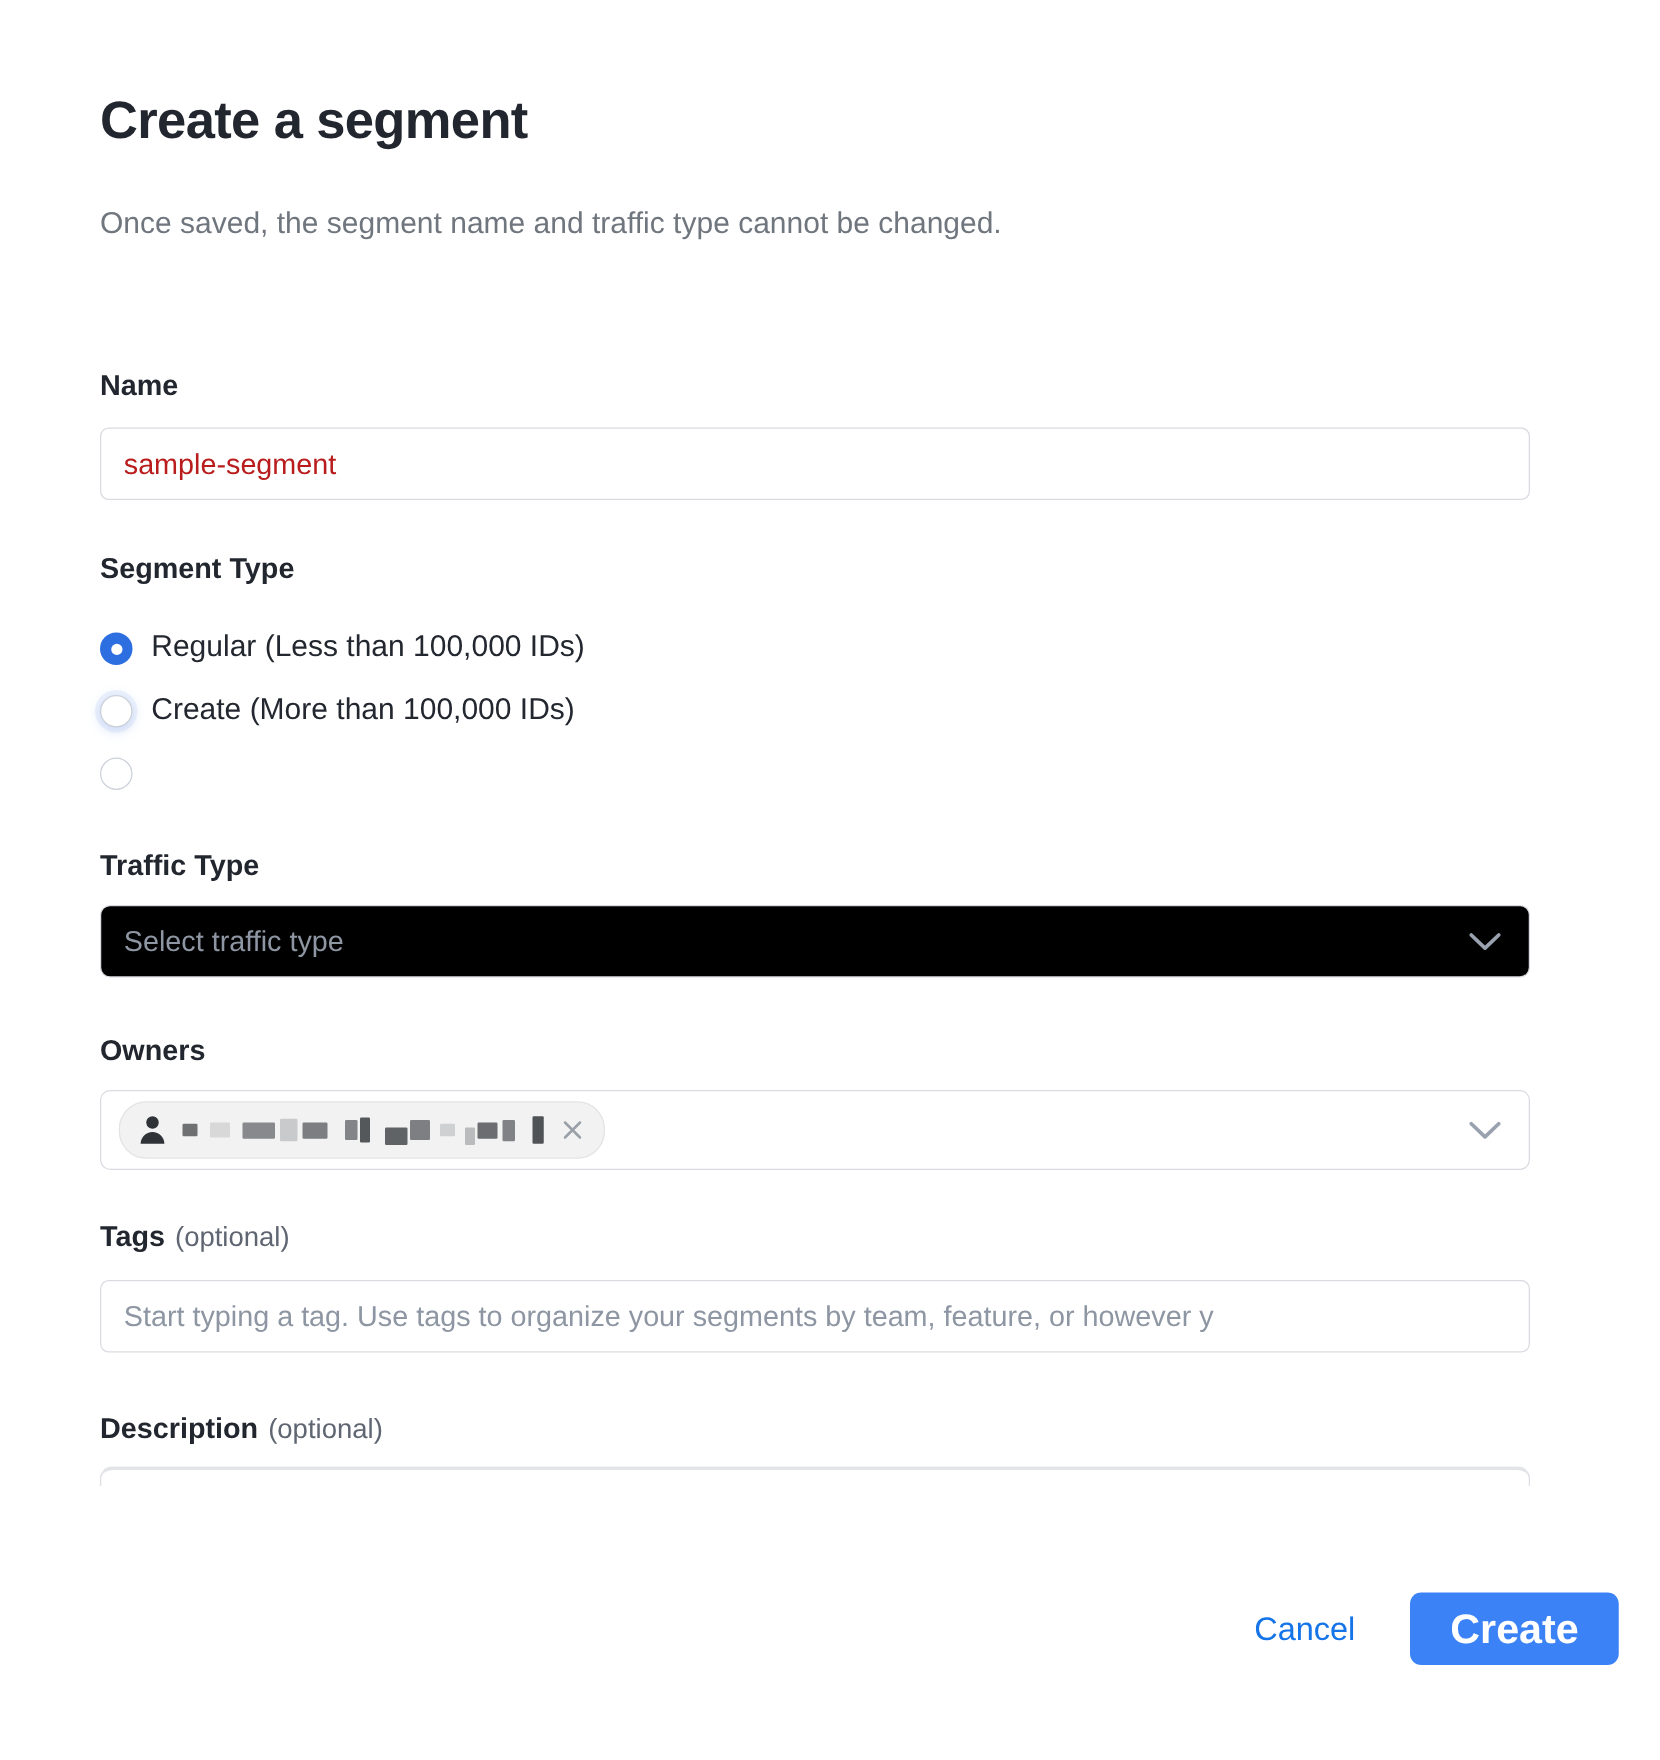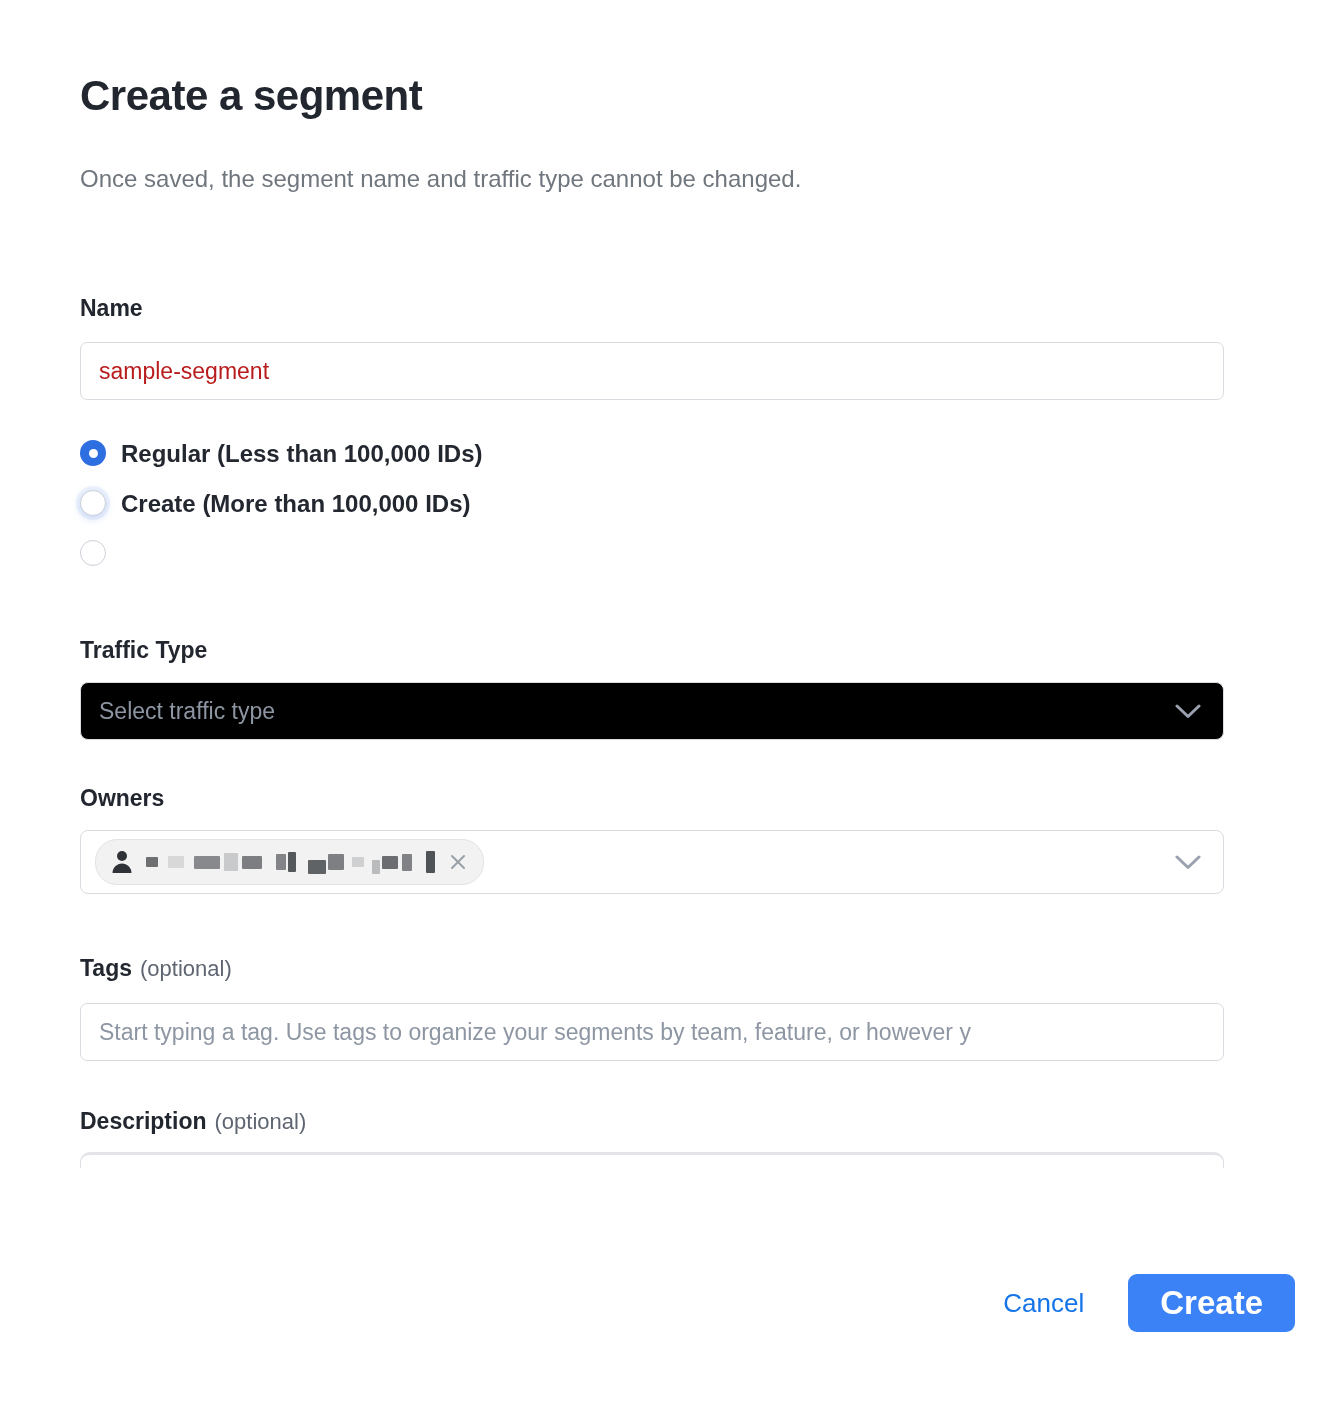--- a/index.html
+++ b/index.html
@@ -31,21 +31,21 @@
     display:block;box-sizing:border-box;width:100%;height:58px;
     margin-top:20px;padding:0 18px;
     border:1px solid #d9dbe0;border-radius:7px;
     font-family:"Liberation Sans", sans-serif;
     font-size:23px;color:#b91c1c;background:#fff;outline:none;
   }
   .text-input::placeholder{color:#8d96a2;opacity:1;}
 
   .segment-type-block{margin-top:40px;}
   .radio-group{margin-top:14px;}
-  .radio-row{display:flex;align-items:flex-start;height:50px;cursor:pointer;font-weight:bold;}
+  .radio-row{display:flex;align-items:flex-end;height:50px;cursor:pointer;}
   .radio-circle{
     width:26px;height:26px;border-radius:50%;
     border:1.5px solid #ccd1d9;background:#fff;
     box-sizing:border-box;flex:0 0 auto;
     display:flex;align-items:center;justify-content:center;
   }
   .radio-circle.selected{
     border:none;background:#2d6fe0;
   }
   .radio-circle.selected::after{
@@ -75,21 +75,21 @@
     display:flex;align-items:center;height:44px;
     background:#f2f2f3;border:1px solid #e3e3e5;border-radius:22px;
     padding:0 16px 0 14px;flex:0 0 auto;
   }
   .owner-chip .person{display:flex;align-items:center;margin-right:12px;}
   .redacted{display:flex;align-items:center;height:26px;margin-right:14px;}
   .redacted i{display:inline-block;border-radius:1px;}
   .chip-x{display:flex;align-items:center;cursor:pointer;}
   .owners-spacer{flex:1;}
 
-  .tags-block{margin-top:60px;}
+  .tags-block{margin-top:39px;}
   .desc-block{margin-top:46px;}
   .desc-clipped{
     box-sizing:border-box;width:100%;height:16px;margin-top:16px;
     border:1px solid #dcdee3;border-top:3px solid #e3e4e8;border-bottom:none;
     border-radius:10px 10px 0 0;background:#fff;
   }
 
   .footer{
     position:absolute;left:0;right:0;bottom:76px;
     display:flex;align-items:center;justify-content:flex-end;
@@ -115,20 +115,21 @@
 
   <h1 class="title">Create a segment</h1>
   <div class="subtitle">Once saved, the segment name and traffic type cannot be changed.</div>
 
   <div class="name-block">
     <div class="field-label">Name</div>
     <input class="text-input" type="text" value="sample-segment" style="">
   </div>
 
   <div class="segment-type-block">
+    <div class="field-label">Segment Type</div>
     <div class="radio-group">
       <div class="radio-row">
         <span class="radio-circle selected"></span>
         <span class="radio-label">Regular (Less than 100,000 IDs)</span>
       </div>
       <div class="radio-row">
         <span class="radio-circle glow"></span>
         <span class="radio-label">Create (More than 100,000 IDs)</span>
       </div>
       <div class="radio-row">

